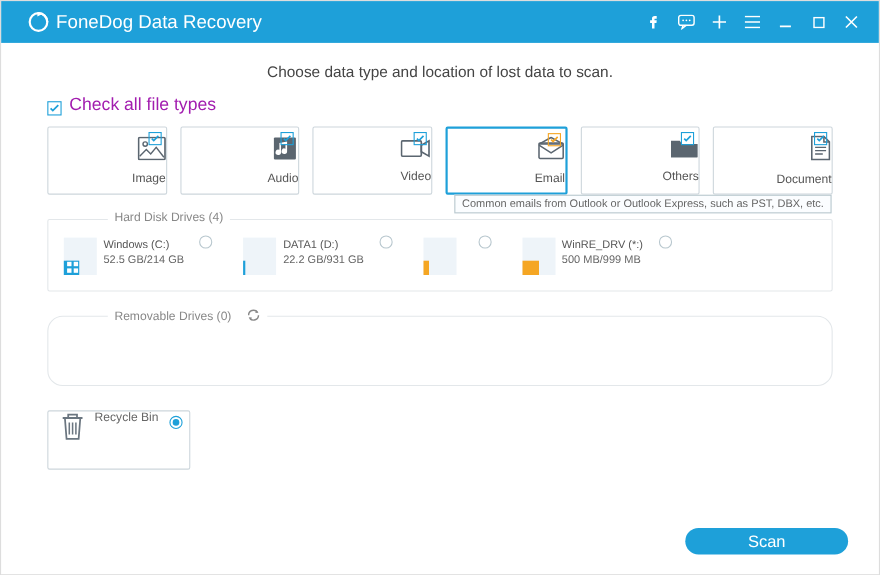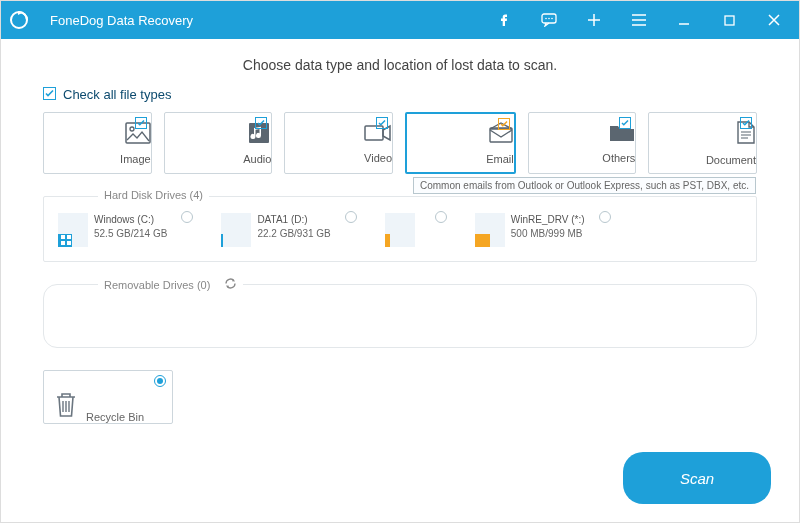--- a/index.html
+++ b/index.html
@@ -1,27 +1,27 @@
 <!DOCTYPE html>
 <html><head>
 <meta charset="utf-8">
 <style>
   * { box-sizing: border-box; margin: 0; padding: 0; font-family: "Segoe UI", Arial, sans-serif; }
   body { width: 800px; height: 523px; background: #fff; overflow: hidden; border: 1px solid #ddd; position: relative; }
   
-  .titlebar { height: 38px; background: #1ea0d9; display: flex; align-items: center; color: #fff; font-size: 13px; padding: 0 10px 0 8px; gap: 15px; }
+  .titlebar { height: 38px; background: #1ea0d9; display: flex; align-items: center; color: #fff; font-size: 17px; padding: 0 10px 0 24px; }
   .titlebar .logo svg { display: block; }
   .titlebar .title { margin-left: 6px; }
   .titlebar .spacer { flex: 1; }
   .titlebar .wbtn { width: 30px; height: 38px; display: flex; align-items: center; justify-content: center; cursor: pointer; }
   .titlebar .wbtn svg { display: block; }
   
   .content { padding: 18px 42px 0 42px; }
   .heading { text-align: center; font-size: 14px; color: #444; margin-bottom: 14px; }
-  .checkall { display: flex; align-items: flex-start; font-size: 13px; color: #0c4a6e; margin-bottom: 10px; }
+  .checkall { display: flex; align-items: flex-end; font-size: 16px; color: #a21caf; margin-bottom: 10px; }
   .cbox { width: 13px; height: 13px; border: 1px solid #1ea0d9; margin-right: 7px; display: flex; align-items: center; justify-content: center; }
   .cbox.checked svg { display: block; }
   
   .types { display: flex; gap: 12px; margin-bottom: 10px; }
   .type-card { position: relative; flex: 1; height: 62px; border: 1px solid #cdd6dc; border-radius: 2px; display: flex; flex-direction: column; align-items: flex-end; justify-content: center; cursor: pointer; }
   .type-card.selected { border: 2px solid #1ea0d9; }
   .type-card .mini { position: absolute; top: 4px; right: 4px; width: 12px; height: 12px; border: 1px solid #1ea0d9; display: flex; align-items: center; justify-content: center; }
   .type-card.selected .mini { border-color: #f5a623; }
   .type-card .mini svg { display: block; }
   .type-card .lbl { font-size: 11px; color: #555; margin-top: 5px; }
@@ -34,26 +34,26 @@
   .drives { display: flex; gap: 54px; }
   .drive { display: flex; align-items: flex-start; position: relative; }
   .drive .radio { position: absolute; top: -2px; right: -26px; width: 12px; height: 12px; border: 1px solid #b8c7ce; border-radius: 50%; }
   .drive-icon { width: 30px; height: 34px; margin-right: 6px; position: relative; background: #eef4f9; }
   .drive-icon .bar { position: absolute; left: 0; bottom: 0; height: 13px; }
   .drive-info { font-size: 10px; color: #666; line-height: 1.4; }
   .drive-info .name { color: #555; }
   .removable { height: 64px; display:flex; align-items:center;border-radius:14px; }
   
   .recycle-row { margin-top: 22px; }
-  .recycle { width: 130px; height: 54px; border: 1px solid #cdd6dc; border-radius: 2px; display: flex; align-items: flex-end; padding: 0 10px; position: relative; cursor: pointer; }
+  .recycle { width: 130px; height: 54px; border: 1px solid #cdd6dc; border-radius: 2px; display: flex; align-items: flex-start; padding: 0 10px; position: relative; cursor: pointer; }
   .recycle .radio { position: absolute; top: 4px; right: 6px; width: 12px; height: 12px; border: 1px solid #1ea0d9; border-radius: 50%; display: flex; align-items: center; justify-content: center; }
   .recycle .radio .dot { width: 6px; height: 6px; background: #1ea0d9; border-radius: 50%; }
   .recycle .lbl { font-size: 11px; color: #666; margin-left: 8px; }
   
-  .scan { position: absolute; right: 28px; bottom: 18px; width: 148px; height: 52px; background: #1ea0d9; color: #fff; border-radius: 20px; display: flex; align-items: center; justify-content: center; font-size: 15px; cursor: pointer; font-style: italic; }
+  .scan { position: absolute; right: 28px; bottom: 18px; width: 148px; height: 24px; background: #1ea0d9; color: #fff; border-radius: 20px; display: flex; align-items: center; justify-content: center; font-size: 15px; cursor: pointer; }
 </style>
 </head>
 <body>
 
 <div class="titlebar">
   <span class="logo">
     <svg width="20" height="20" viewBox="0 0 20 20">
         <circle cx="10" cy="10" r="8" fill="none" stroke="#fff" stroke-width="2"></circle>
         <path d="M10 2 A8 8 0 0 1 18 10" fill="none" stroke="#fff" stroke-width="2"></path>
         <polygon points="9,1 13,3 9,5" fill="#fff"></polygon>

